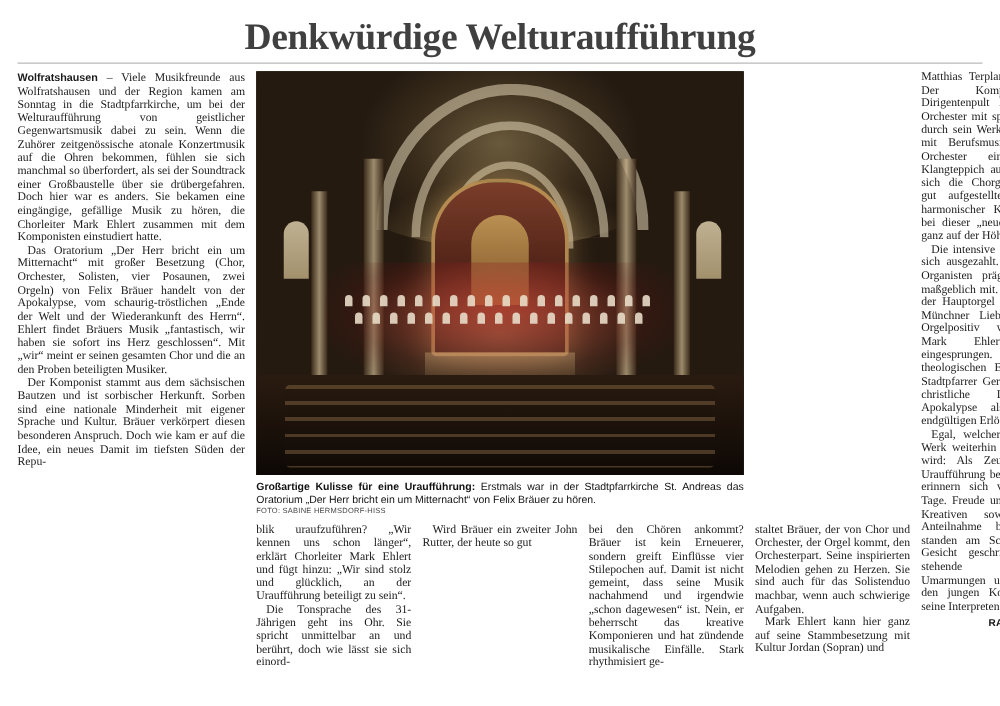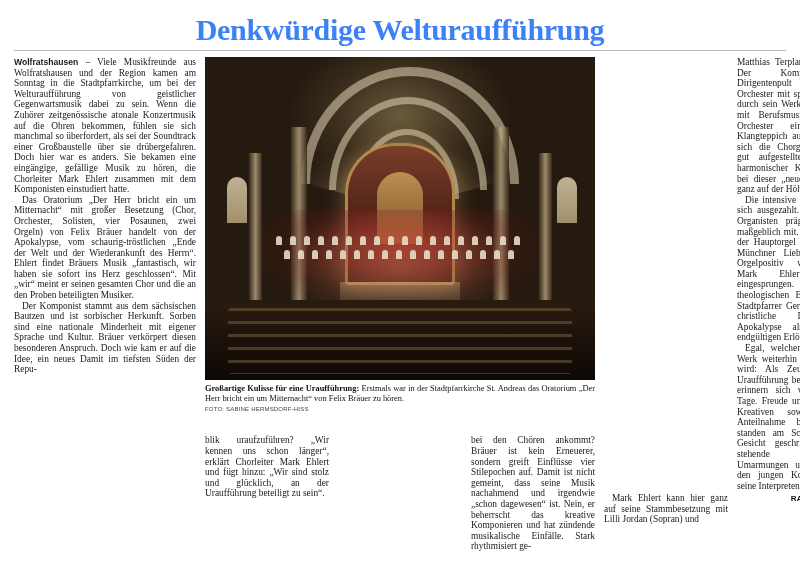--- a/index.html
+++ b/index.html
@@ -22,21 +22,21 @@
     padding: 10px 14px 6px 14px;
   }
   .headline {
     text-align: center;
     font-family: "Liberation Serif", serif;
     font-weight: bold;
     font-size: 30px;
     line-height: 32px;
     letter-spacing: -0.3px;
     margin: 4px 0 0 0;
-    color: #3b82f6;
+    color: #404040;
   }
   .subhead {
     text-align: center;
     font-family: "Liberation Sans", sans-serif;
     font-weight: bold;
     font-size: 13.5px;
     line-height: 16px;
     color: #111;
     margin: 7px 0 6px 0;
   }
@@ -86,21 +86,21 @@
     position: relative;
   }
   .photo {
     width: 390px;
     height: 323px;
     position: relative;
     overflow: hidden;
     background: #1b1208;
   }
   .caption {
-    font-family: Liberation Serif, serif;
+    font-family: Liberation Sans, sans-serif;
     font-size: 8.4px;
     line-height: 10.2px;
     text-align: justify;
     margin-top: 4px;
     color: #111;
   }
   .caption b {
     font-weight: bold;
   }
   .credit {
@@ -111,21 +111,20 @@
     margin-top: 2px;
   }
   .mid-cols {
     display: flex;
     gap: 9px;
     margin-top: 7px;
   }
   .mid-cols .sub {
     width: 124px;
     flex: 0 0 124px;
-    margin-top: 16px;
   }
   .sign {
     font-family: "Liberation Sans", sans-serif;
     font-weight: bold;
     font-size: 8px;
     text-align: right;
     margin-top: 3px;
     letter-spacing: 0.2px;
   }
 
@@ -337,37 +336,40 @@
         <div class="caption">
           <b>Großartige Kulisse für eine Uraufführung:</b><span> Erstmals war in der Stadtpfarrkirche St. Andreas das Oratorium „Der Herr bricht ein um Mitternacht“ von Felix Bräuer zu hören.</span>
         </div>
         <div class="credit">FOTO: SABINE HERMSDORF-HISS</div>
       </div>
 
       <div class="mid-cols">
         <div class="sub">
           <div class="body-text">
             <p class="first">blik uraufzuführen? „Wir kennen uns schon länger“, erklärt Chorleiter Mark Ehlert und fügt hinzu: „Wir sind stolz und glücklich, an der Uraufführung beteiligt zu sein“.</p>
+            <p>Die Tonsprache des 31-Jährigen geht ins Ohr. Sie spricht unmittelbar an und berührt, doch wie lässt sie sich einord-</p>
           </div>
         </div>
         <div class="sub">
           <div class="body-text">
+            <p>Wird Bräuer ein zweiter John Rutter, der heute so gut</p>
           </div>
         </div>
         <div class="sub">
           <div class="body-text">
             <p class="first">bei den Chören ankommt? Bräuer ist kein Erneuerer, sondern greift Einflüsse vier Stilepochen auf. Damit ist nicht gemeint, dass seine Musik nachahmend und irgendwie „schon dagewesen“ ist. Nein, er beherrscht das kreative Komponieren und hat zündende musikalische Einfälle. Stark rhythmisiert ge-</p>
           </div>
         </div>
       </div>
     </div>
 
     <div class="col" style="width:124px;flex:0 0 124px;align-self:flex-end;">
       <div class="body-text">
-        <p>Mark Ehlert kann hier ganz auf seine Stammbesetzung mit Lilli Jordan (Sopran) und</p>
+        <p class="first">staltet Bräuer, der von Chor und Orchester, der Orgel kommt, den Orchesterpart. Seine inspirierten Melodien gehen zu Herzen. Sie sind auch für das Solistenduo machbar, wenn auch schwierige Aufgaben.</p>
+        <p>Mark Ehlert kann hier ganz auf seine Stammbesetzung mit Kultur Jordan (Sopran) und</p>
       </div>
     </div>
 
     <div class="col" style="width:126px;flex:0 0 126px;">
       <div class="body-text">
         <p class="first">Matthias Terplan (Bass) bauen. Der Komponist am Dirigentenpult lotst Chor und Orchester mit sparsamen Gesten durch sein Werk. Wiederum das mit Berufsmusikern bestückte Orchester einen samtenen Klangteppich ausbreitet, erweist sich die Chorgemeinschaft als gut aufgestellter, ausgewogen harmonischer Klangkörper, der bei dieser „neuen“ Musik stets ganz auf der Höhe ist.</p>
         <p>Die intensive Probenarbeit hat sich ausgezahlt. Auch die zwei Organisten prägen den Klang maßgeblich mit. Hans Leitner an der Hauptorgel ist Organist am Münchner Liebfrauendom, am Orgelpositiv war Chorleiter Mark Ehlert kurzfristig eingesprungen. In seiner theologischen Einführung hatte Stadtpfarrer Gerhard Beham die christliche Deutung der Apokalypse als „Nacht der endgültigen Erlösung“ erklärt.</p>
         <p>Egal, welcher Erfolg diesem Werk weiterhin beschieden sein wird: Als Zeugen der Erst-Uraufführung beim „ersten Mal“ erinnern sich viele an diesen Tage. Freude und Stolz bei den Kreativen sowie begeisterte Anteilnahme beim Publikum standen am Schluss allen ins Gesicht geschrieben. Es gab stehende Ovationen, Umarmungen und Blumen für den jungen Komponisten und seine Interpreten.</p>
       </div>
       <div class="sign">RAINER BANNIER</div>

